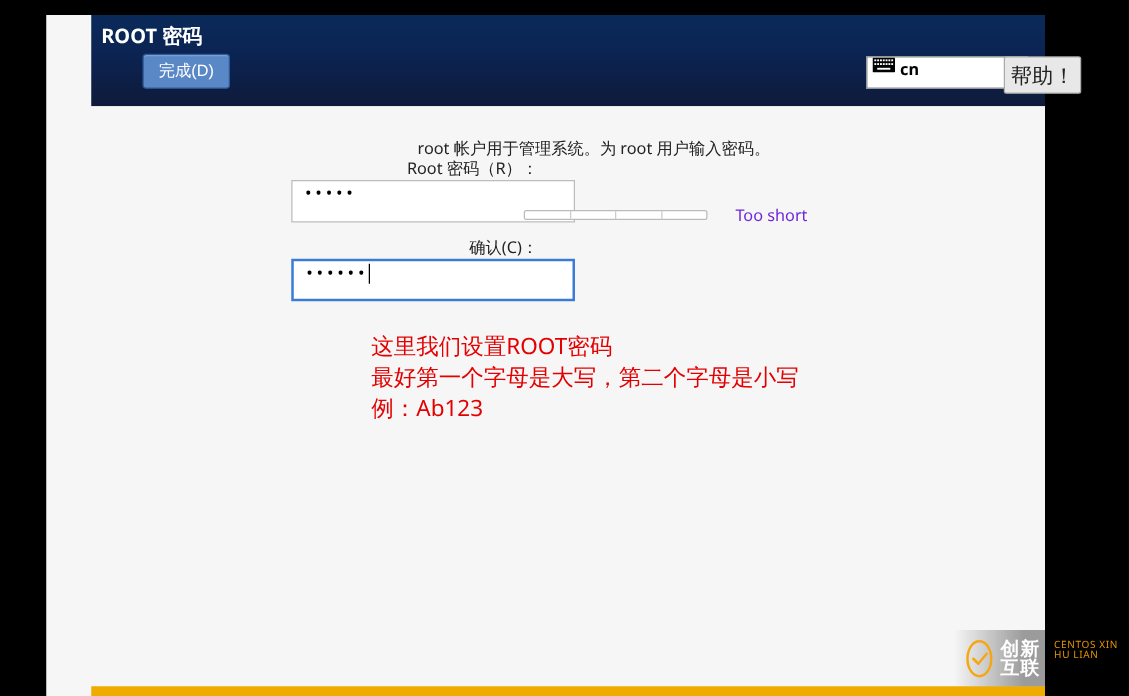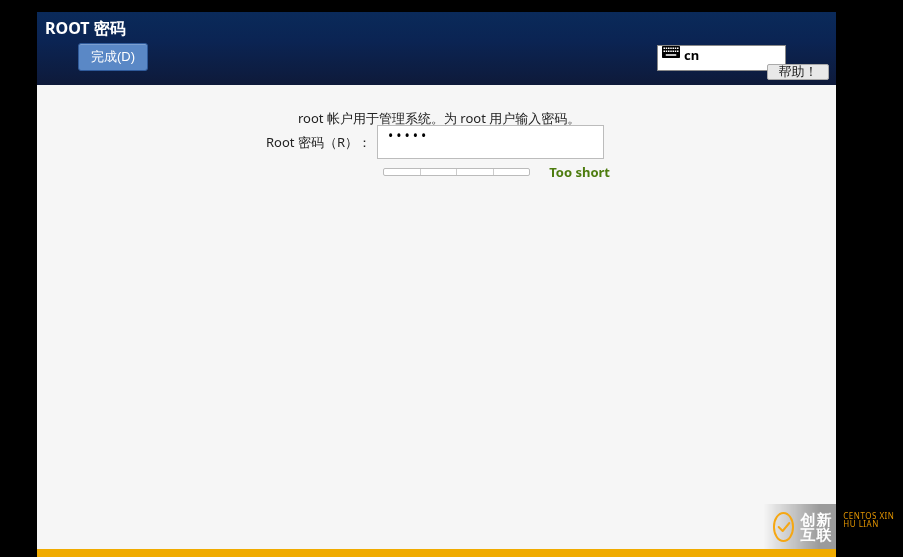--- a/index.html
+++ b/index.html
@@ -1,18 +1,18 @@
 <!DOCTYPE html>
 <html><head>
 <meta charset="utf-8">
 <style>
   * { box-sizing: border-box; margin: 0; padding: 0; }
   html, body { width: 903px; height: 557px; overflow: hidden; font-family: "Noto Sans", "Microsoft YaHei", sans-serif; background: #000; }
   .outer { width: 903px; height: 557px; background: #000; position: relative; }
-  .installer { position: absolute; left: 37px; top: 12px; width: 799px; height: 545px; background: #f6f6f6; display: flex; flex-direction: column; }
+  .installer { position: absolute; left: 37px; top: 12px; width: 799px; height: 545px; background: #f6f6f6; display: flex; flex-direction: column; padding-left: 36px; }
   .header {
     height: 73px;
     background: linear-gradient(180deg, #0a2a5a 0%, #0b2453 40%, #0e1a3a 100%);
     position: relative;
     color: #fff;
     font-size: 14px;
   }
   .header-title-left { position: absolute; left: 8px; top: 5px; font-weight: 700; font-size: 16px; }
   .header-title-right { position: absolute; left: 620px; top: 5px; font-weight: 400; font-size: 15px; }
   .done-btn {
@@ -24,43 +24,43 @@
     margin-left: 33px;
   }
   .lang-box {
     position: absolute; left: 620px; top: 33px; width: 129px; height: 26px;
     background: #fff; border: 1px solid #888; display: flex; align-items: flex-start;
     padding: 0 4px; gap: 4px;
   }
   .kbd-icon { width: 18px; height: 12px; }
   .lang-text { font-weight: 700; font-size: 13px; color: #000; }
   .help-btn {
-    position: absolute; left: 730px; top: 33px; width: 62px; height: 16px;
+    position: absolute; left: 730px; top: 33px; width: 62px; height: 30px;
     background: #e8e8e8; border: 1px solid #aaa; border-radius: 2px;
-    font-size: 13px; color: #222; display:flex; align-items:center; justify-content:center;margin-top:19px;
+    font-size: 17px; color: #222; display:flex; align-items:center; justify-content:center;
   }
   .body { flex: 1; position: relative; background: #f6f6f6; }
   .desc { position: absolute; left: 261px; top: 12px; font-size: 13px; color: #222; margin-top: 12px; }
-  .row { position: absolute; display: flex; align-items: center; }
+  .row { position: absolute; display: flex; align-items: center; flex-direction: column; }
   .row-pwd { left: 160px; top: 40px; }
   .row-conf { left: 160px; top: 103px; }
   .lbl { width: 180px; text-align: right; font-size: 13px; color: #222; padding-right: 6px; }
   .pwd-input {
     width: 227px; height: 34px; background: #fff; border: 1px solid #bcbcbc;
     padding: 0 10px; font-size: 14px; letter-spacing: 3px; color:#000;
   }
   .pwd-input.focused { border: 2px solid #3a7bd5; }
   .strength-row { position: absolute; left: 346px; top: 78px; width: 227px; display: flex; align-items: center; gap: 10px; }
   .strength-meter {
     width: 147px; height: 8px; border: 1px solid #bbb; border-radius: 2px; background: #fff;
     display: flex;
   }
   .strength-meter > div { flex:1; border-right:1px solid #ccc; }
   .strength-meter > div:last-child { border-right:none; }
-  .strength-text { font-size: 13px; font-weight: 700; color: #4d7c0f; margin-left:auto; }
+  .strength-text { font-size: 13px; font-weight: 400; color: #6d28d9; margin-left:auto; }
   .cursor { display:inline-block; width:1px; height:16px; background:#000; vertical-align:middle; }
   .annotation { position:absolute; left:224px; top:180px; color:#e40000; font-size:18px; line-height:1.4; }
   .warn-bar { position:absolute; left:0; bottom:0; width:100%; height:8px; background:#f0ab00; }
   .watermark {
     position: absolute; right: 0; bottom: 8px; width: 140px; height: 45px;
     display: flex; align-items: center; gap: 6px; opacity: .92;
     background: linear-gradient(90deg, rgba(0,0,0,0) 0%, rgba(0,0,0,.4) 40%, rgba(0,0,0,.4) 100%);
     padding-left: 10px;
   }
   .wm-circle { width:30px; height:30px; border:2px solid #f5a100; border-radius:50%; display:flex; align-items:center; justify-content:center; }
@@ -113,21 +113,30 @@
       <div class="strength-row">
         <div class="strength-meter">
           <div></div>
             <div></div>
             <div></div>
             <div></div>
         </div>
         <div class="strength-text">Too short</div>
       </div>
 
+      <div class="row row-conf">
+        <div class="lbl">确认(C)：</div>
+        <div class="pwd-input focused"><span>••••••</span><span class="cursor"></span></div>
+      </div>
 
+      <div class="annotation">
+        <div>这里我们设置ROOT密码</div>
+        <div>最好第一个字母是大写，第二个字母是小写</div>
+        <div>例：Ab123</div>
+      </div>
 
       <div class="warn-bar"></div>
     </div>
 
   </div>
 
   <div class="watermark">
     <div class="wm-circle">
       <svg viewBox="0 0 24 24">
           <path d="M4 12 L10 18 L20 6" stroke="#f5a100" stroke-width="3" fill="none" stroke-linecap="round" stroke-linejoin="round"></path>

